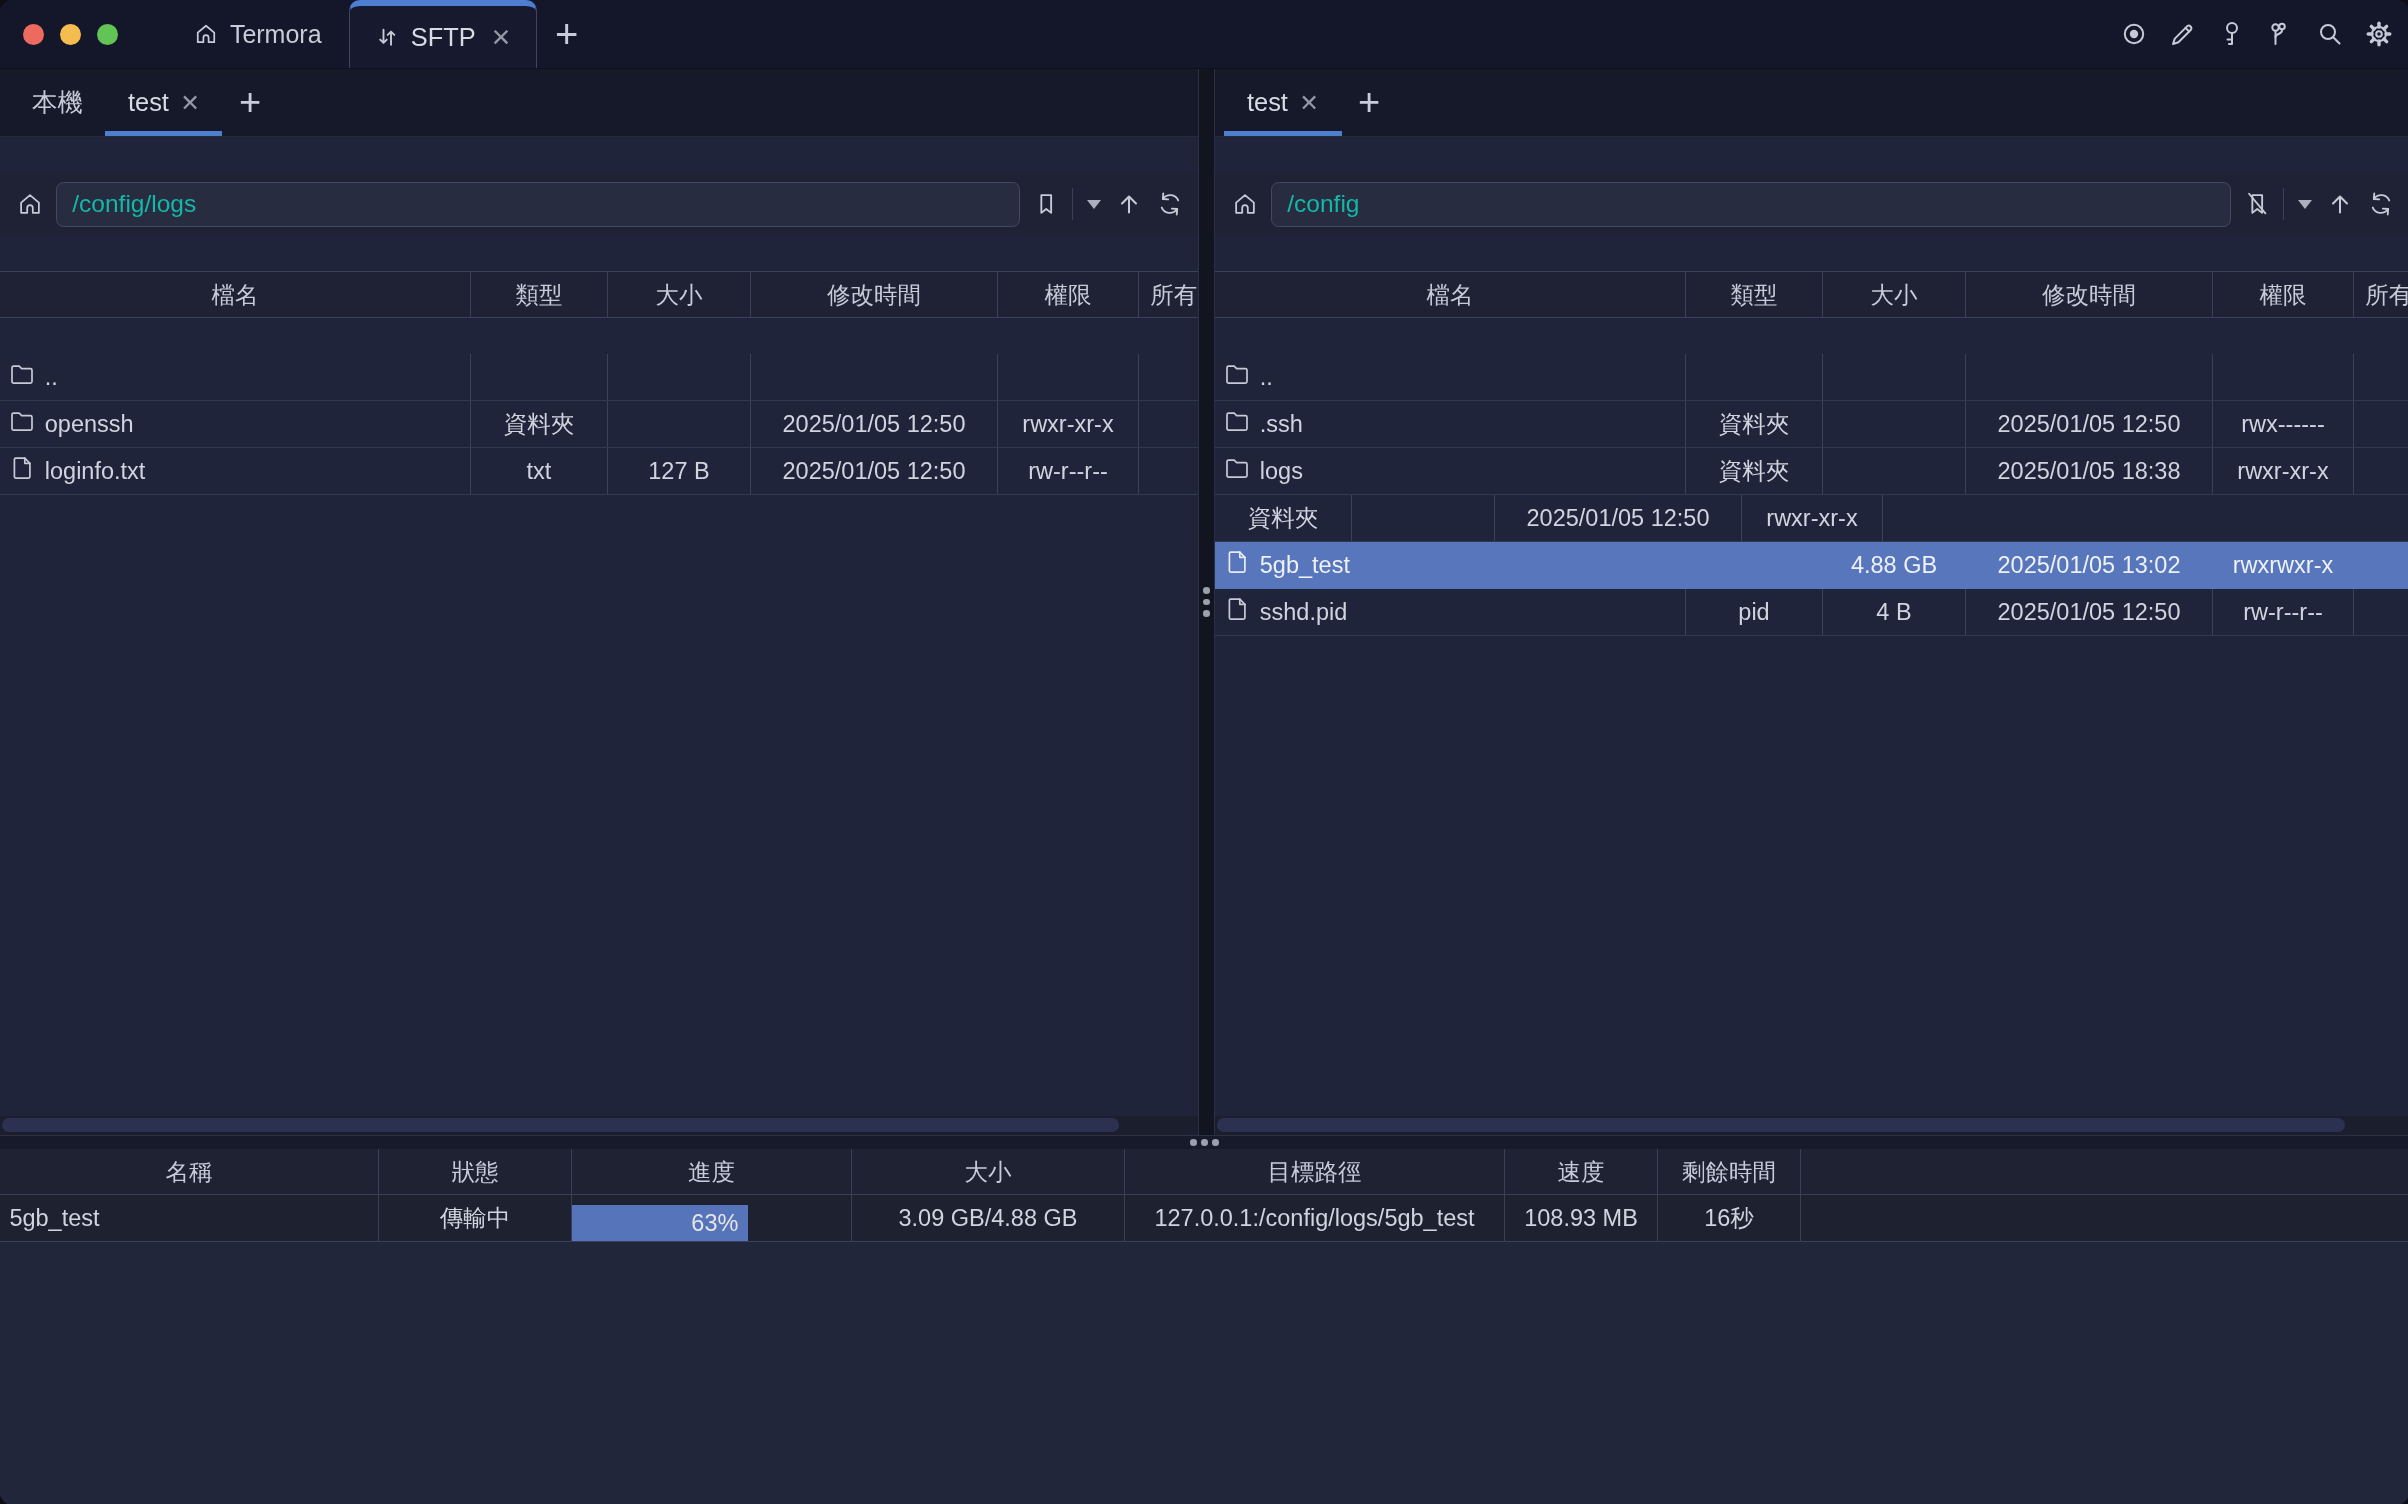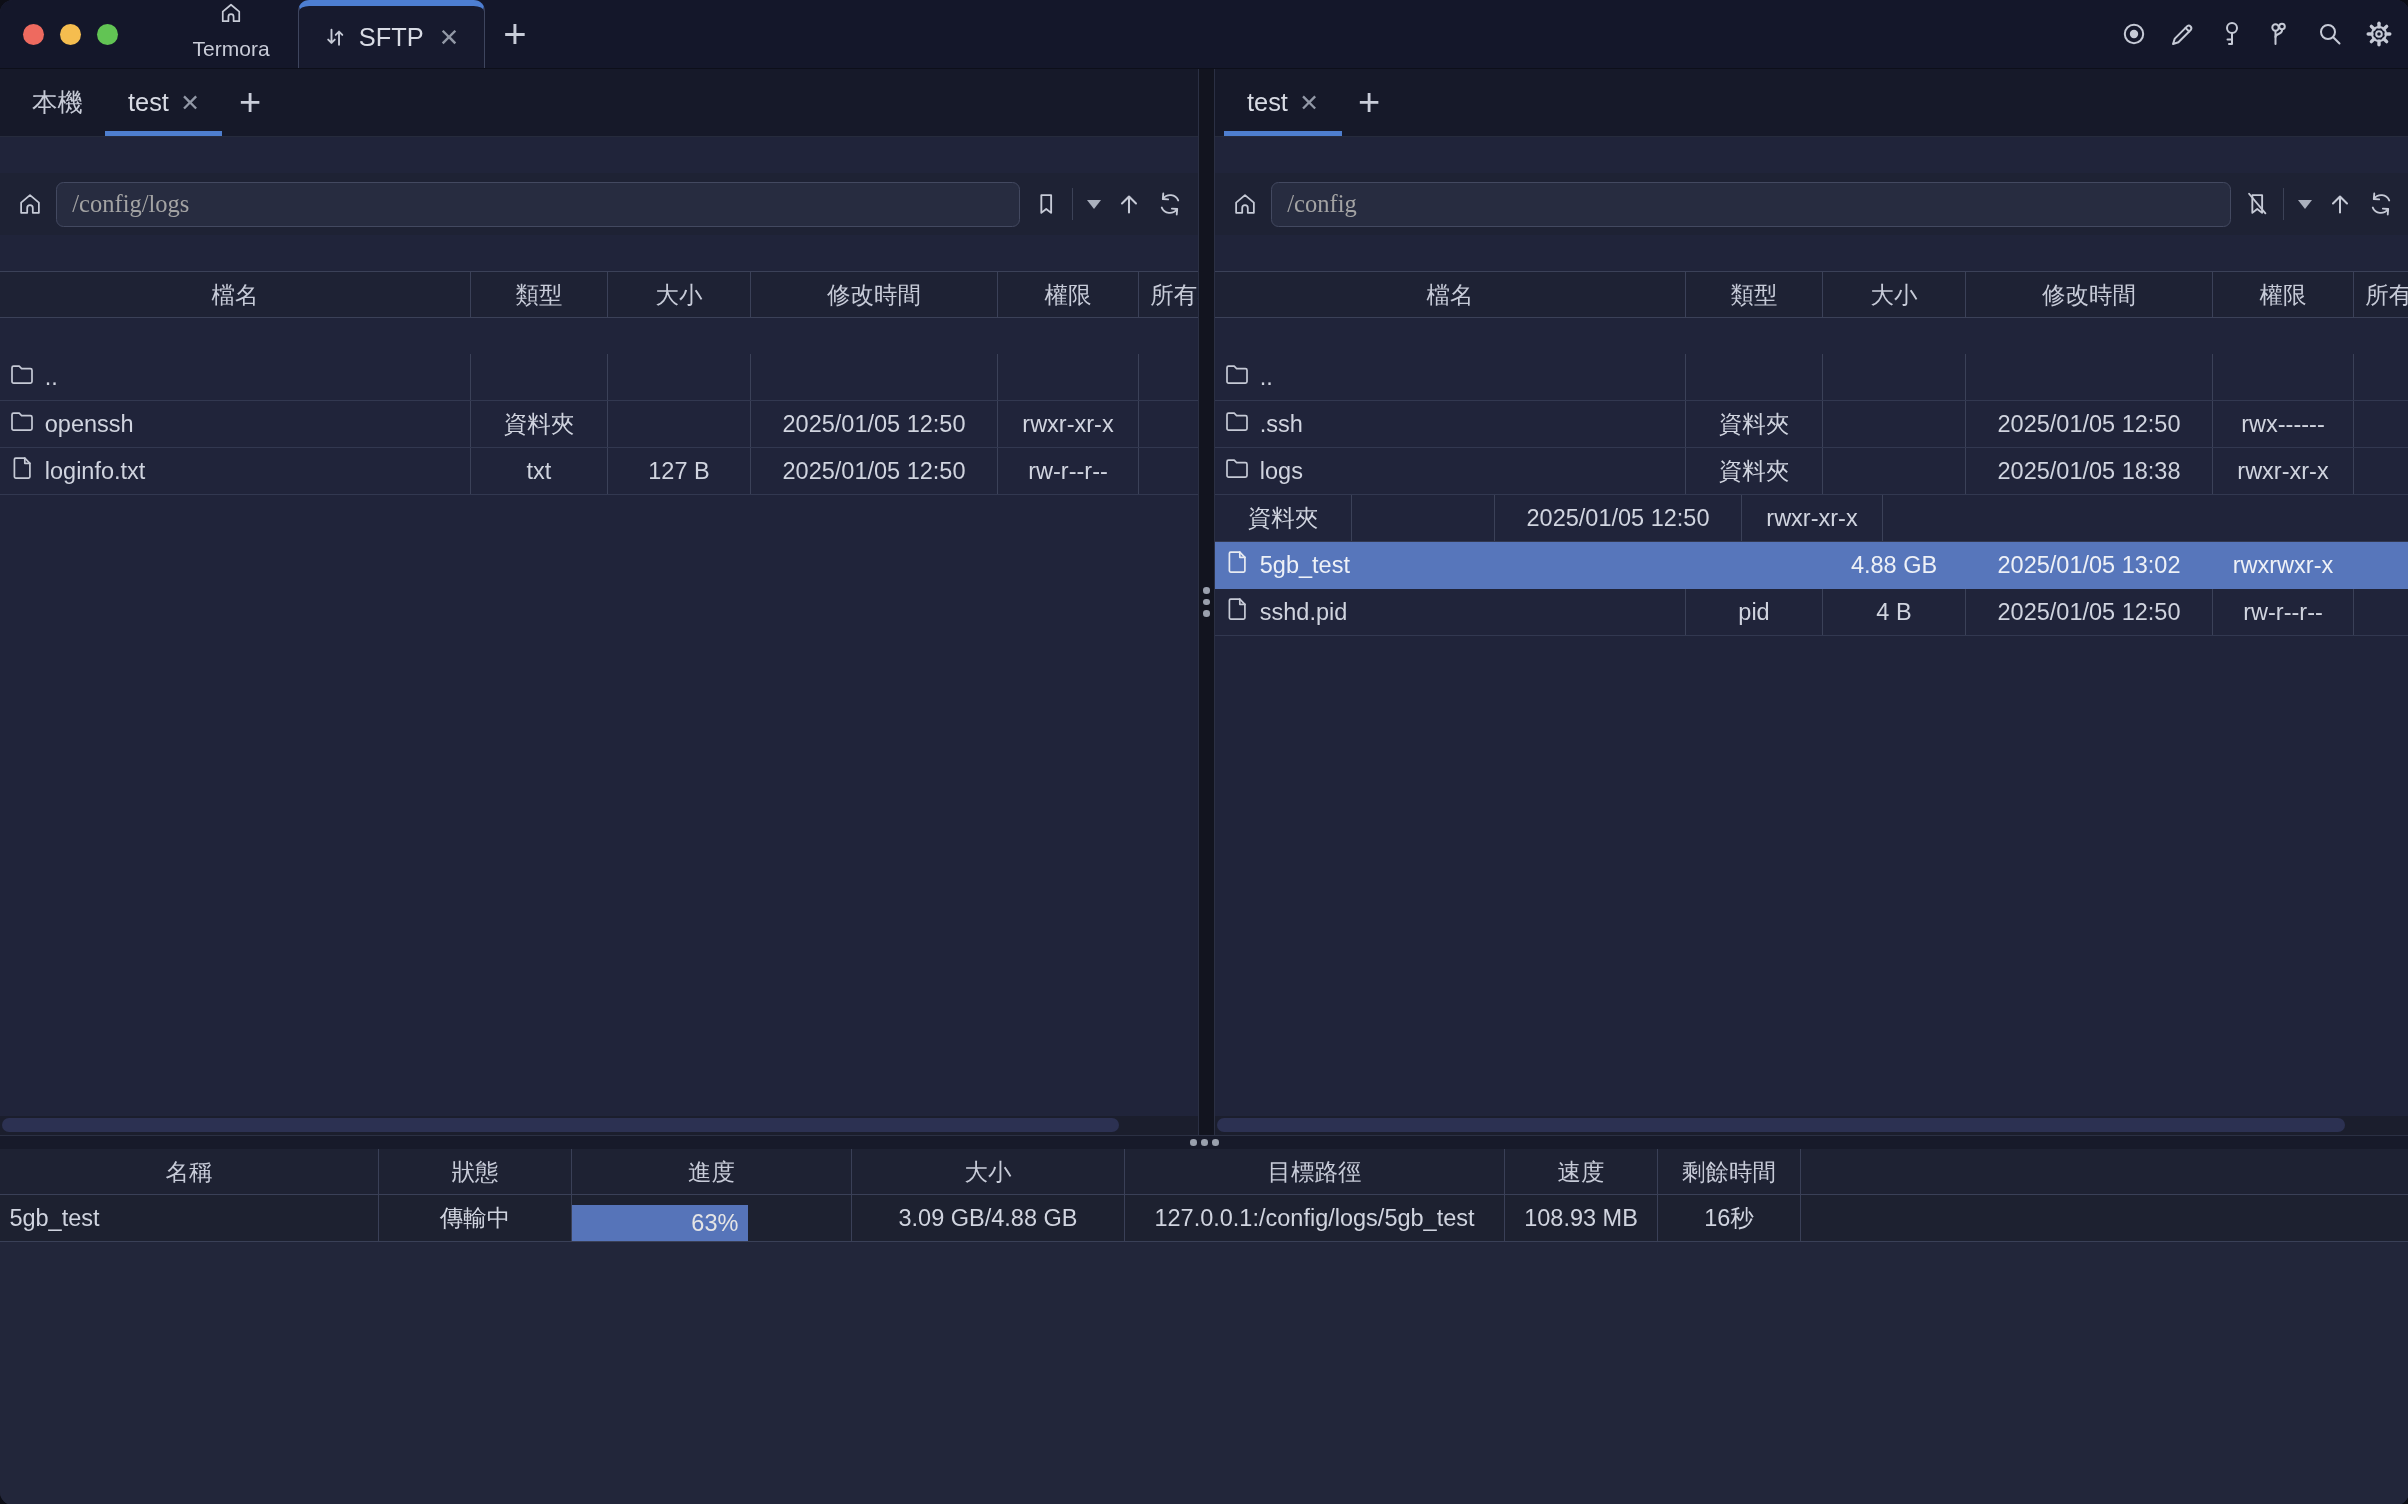--- a/index.html
+++ b/index.html
@@ -2,21 +2,21 @@
 <html style="font-size:15px"><head>
 <meta charset="utf-8">
 <style>
   html,body{margin:0;padding:0;background:#0d0e16;font-family:"Liberation Sans","DejaVu Sans",sans-serif;}
   .window{position:relative;width:2409px;height:1505px;background:#22263a;border-radius:13px;overflow:hidden;display:flex;flex-direction:column;color:#ced2de;}
   
   .titlebar{height:68px;flex:none;background:#14172a;border-bottom:0.9px solid #0d0f1a;display:flex;align-items:stretch;position:relative;}
   .lights{display:flex;align-items:center;gap:16px;padding-left:22.6px;width:118px;flex:none;}
   .light{width:21px;height:21px;border-radius:50%;}
   .light.red{background:#ee6a5f;}.light.yellow{background:#f5bd4f;}.light.green{background:#62c454;}
-  .app-tab{display:flex;align-items:center;gap:11.3px;padding:0 26px;margin-left:26px;color:#c9ccd8;font-size:21px;flex-direction:column;}
+  .app-tab{display:flex;align-items:center;gap:11.3px;padding:0 26px;margin-left:26px;color:#c9ccd8;font-size:25px;}
   .sftp-tab{display:flex;align-items:center;gap:11.3px;padding:0 24.5px;margin-left:1.9px;background:#171a2e;border:0.9px solid #3e455e;border-bottom:none;border-top:6.6px solid #4d7ed2;border-radius:11.3px 11.3px 0 0;color:#d8dbe4;font-size:25.4px;}
   .sftp-tab .close-x{color:#9298a6;font-size:24.5px;margin-left:3.8px;}
   .newtab{display:flex;align-items:center;justify-content:center;width:60px;color:#c8ccd8;font-size:40px;font-weight:300;}
   .tb-icons{margin-left:auto;display:flex;align-items:center;gap:19px;padding-right:15px;}
   .tb-icon{width:30px;height:30px;display:flex;align-items:center;justify-content:center;}
   svg.ic{stroke:#c6cad6;fill:none;stroke-width:2;stroke-linecap:round;stroke-linejoin:round;}
   
   .main{height:1066px;flex:none;display:flex;}
   .pane{display:flex;flex-direction:column;background:#20243a;min-width:0;gap:36px;}
   .pane.left{width:1198px;flex:none;}
@@ -25,21 +25,21 @@
   .vsplit .dot,.hsplit .dot{width:6.6px;height:6.6px;border-radius:50%;background:#9aa0ad;}
   
   .pane-tabs{height:67px;flex:none;background:#161929;border-bottom:0.9px solid #262b3c;display:flex;align-items:stretch;padding-left:9.4px;}
   .ptab{position:relative;display:flex;align-items:center;gap:11.3px;padding:0 22.6px;color:#c6cad6;font-size:25.4px;}
   .ptab .close-x{color:#9298a6;font-size:23.5px;}
   .ptab.active{color:#d8dbe4;}
   .ptab.active::after{content:"";position:absolute;left:0;right:0;bottom:0;height:4.7px;background:#4e7ecf;}
   .ptab-plus{display:flex;align-items:center;justify-content:center;width:55px;color:#c8ccd8;font-size:38px;font-weight:300;}
   
   .pathbar{height:62px;flex:none;background:#1e2234;display:flex;align-items:center;padding:0 13px 0 15px;gap:11.3px;}
-  .path-input{flex:1;height:45px;box-sizing:border-box;background:#272c40;border:1.4px solid #434960;border-radius:7.5px;color:#a3a3a3;font-size:24.5px;padding:0 15px;font-family:Liberation Serif, serif;outline:none;min-width:0;}
+  .path-input{flex:1;height:45px;box-sizing:border-box;background:#272c40;border:1.4px solid #434960;border-radius:7.5px;color:#14b8a6;font-size:24.5px;padding:0 15px;font-family:Liberation Sans, sans-serif;outline:none;min-width:0;}
   .pb-icon{width:30px;height:30px;flex:none;display:flex;align-items:center;justify-content:center;}
   .pb-sep{width:0.9px;height:32px;background:#3c4257;flex:none;}
   .caret{width:0;height:0;border-left:7.5px solid transparent;border-right:7.5px solid transparent;border-top:9.4px solid #aab0bd;flex:none;margin:0 1.9px;}
   
   .fheader{height:45px;flex:none;display:flex;border-top:0.9px solid #3b4158;border-bottom:0.9px solid #3b4158;background:#1e2234;}
   .fcell{display:flex;align-items:center;justify-content:center;font-size:23.5px;color:#c7cbd8;border-right:0.9px solid #3b4158;box-sizing:border-box;overflow:hidden;white-space:nowrap;flex:none;}
   .c0{width:471px;}.c1{width:137px;}.c2{width:143px;}.c3{width:247px;}.c4{width:141px;}
   .c5{flex:1;min-width:0;justify-content:flex-start;padding-left:11.3px;border-right:none;}
   .frow{height:46px;flex:none;display:flex;border-bottom:0.9px solid #323850;}
   .frow .fcell{color:#d0d4df;}

